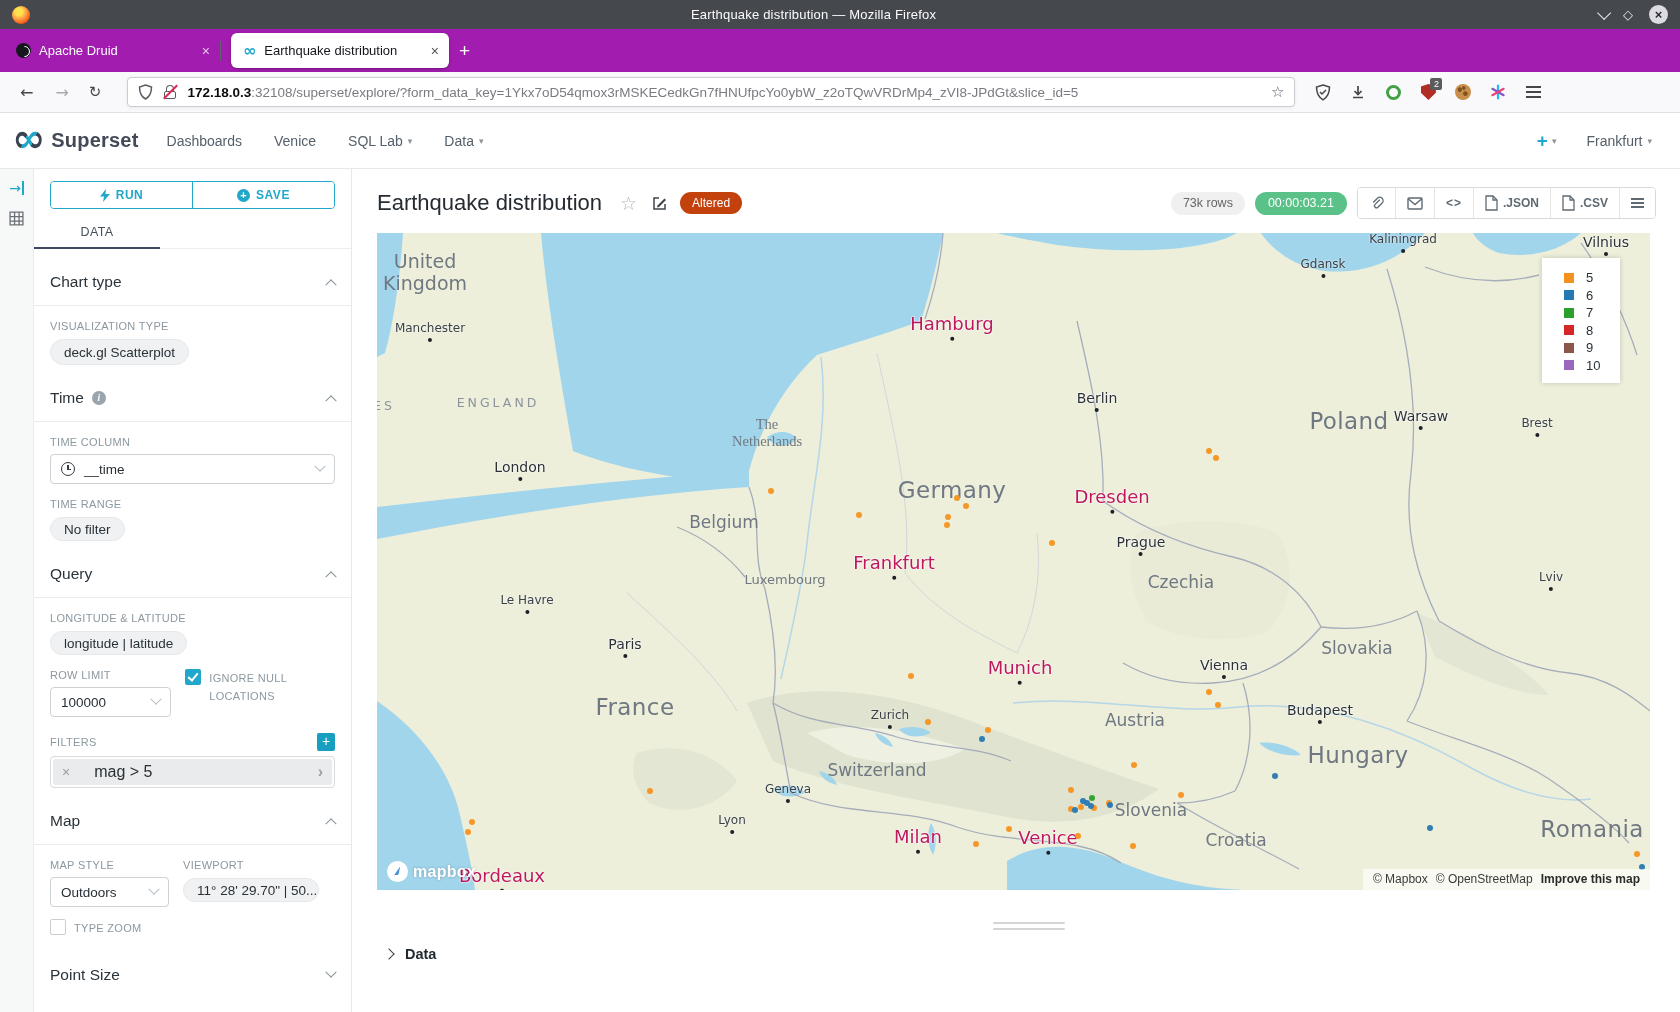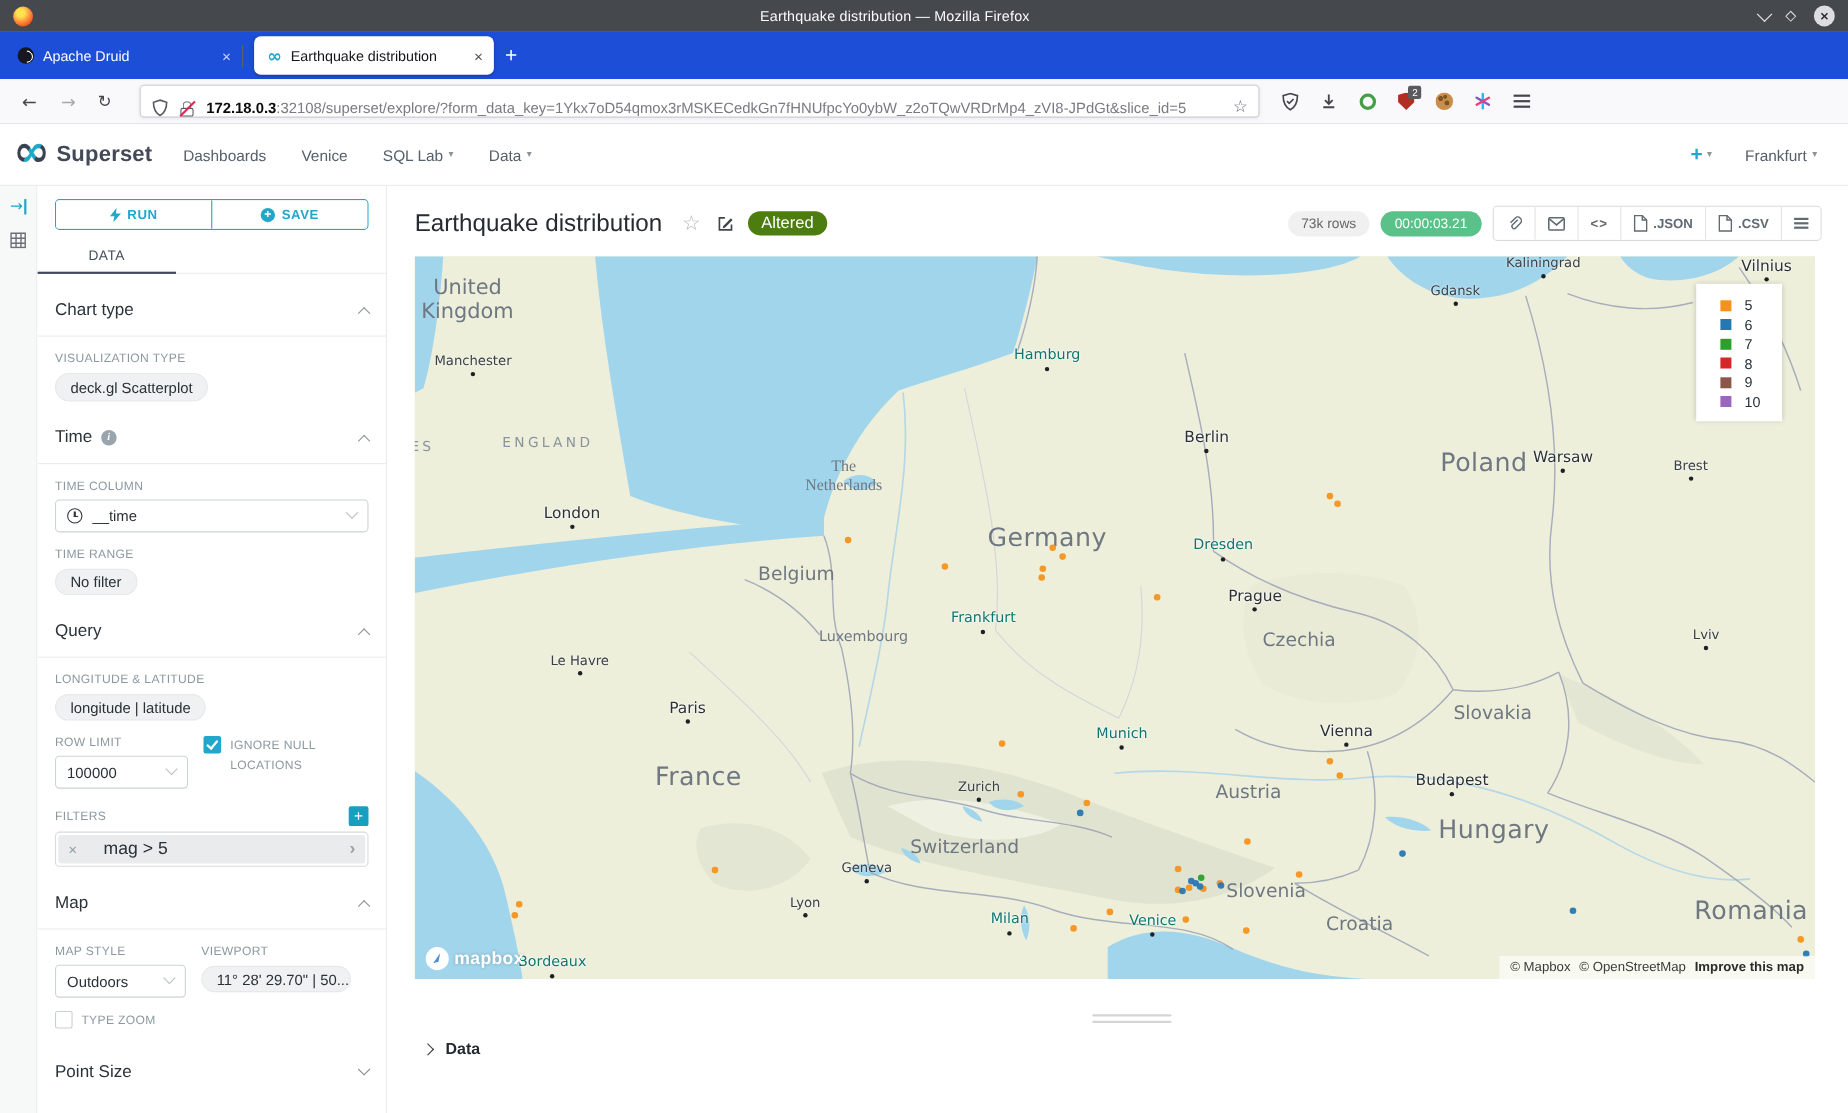--- a/index.html
+++ b/index.html
@@ -10,37 +10,37 @@
   
   .titlebar { height:29px; background:#45494e; display:flex; align-items:center; color:#fbfbfe; font-size:13px; padding:0 8px; }
   .fx-logo { width:18px; height:18px; border-radius:50%; margin-left:4px;
     background:radial-gradient(circle at 38% 32%, #ffe14d 0 22%, #ff9640 48%, #f4490b 80%); }
   .titlebar-text { flex:1; text-align:center; letter-spacing:.2px; }
   .win-controls { display:flex; align-items:center; gap:16px; margin-right:4px; }
   .wc { color:#e9e9ef; font-family:"DejaVu Sans", sans-serif; font-size:13px; }
   .wc-min { width:10px; height:10px; border-right:1.6px solid #e9e9ef; border-bottom:1.6px solid #e9e9ef; transform:rotate(45deg) translateY(-3px); }
   .wc-close { width:19px; height:19px; background:#dcdce2; border-radius:50%; color:#2b2b33; font-size:13px; display:flex; align-items:center; justify-content:center; font-weight:bold; }
 
-  .tabstrip { height:43px; background:#1d4ed8; display:flex; align-items:flex-end; }
+  .tabstrip { height:43px; background:#a21caf; display:flex; align-items:flex-end; }
   .tab { height:35px; margin-bottom:4px; display:flex; align-items:center; gap:8px; padding:0 10px 0 12px; border-radius:6px; font-size:13px; }
   .tab.inactive { width:216px; margin-left:4px; color:#fbfbfe; }
   .tab.active { width:218px; margin-left:10px; background:#fff; color:#15141a; box-shadow:0 1px 3px rgba(0,0,0,.3); }
   .tab-label { flex:1; white-space:nowrap; overflow:hidden; }
   .tab-close { font-size:14px; color:inherit; opacity:.75; }
   .tab-sep { width:1px; height:20px; background:#5f646a; margin-bottom:11px; }
   .favicon-druid { width:15px; height:15px; border-radius:50%; background:#17171f; position:relative; flex:none; }
   .favicon-druid::after { content:""; position:absolute; left:3px; top:3px; width:9px; height:9px; border-radius:50%; border:1.6px solid #fff; border-left-color:transparent; border-bottom-color:transparent; transform:rotate(45deg); }
   .favicon-superset { color:#20a7c9; font-weight:bold; font-size:16px; line-height:15px; font-family:"DejaVu Sans", sans-serif; flex:none; }
   .newtab-btn { color:#fbfbfe; font-size:19px; margin:0 0 10px 10px; }
 
   .urlbar { height:41px; background:#f9f9fb; border-bottom:1px solid #e0e0e2; display:flex; align-items:center; }
   .nav-arrow { font-family:"DejaVu Sans", sans-serif; font-size:16px; color:#45454c; margin-left:20px; }
   .nav-arrow.fwd { color:#a9a9b0; margin-left:22px; }
   .nav-arrow.reload { margin-left:20px; font-size:15px; }
-  .url-field { width:1018px; height:30px; margin-left:26px; background:#fff; border:1px solid #ccccd2; border-radius:4px; box-shadow:0 1px 4px rgba(0,0,0,.06); display:flex; align-items:flex-end; padding:0 10px; }
+  .url-field { width:1168px; height:30px; margin-left:26px; background:#fff; border:1px solid #ccccd2; border-radius:4px; box-shadow:0 1px 4px rgba(0,0,0,.06); display:flex; align-items:center; padding:0 10px; }
   .shield-ico svg, .tool-ico svg { display:block; }
   .lock-slash { position:relative; width:14px; height:14px; margin-left:10px; flex:none; }
   .lock-slash .shackle { position:absolute; left:3px; top:0; width:8px; height:7px; border:1.6px solid #5b5b66; border-bottom:none; border-radius:4px 4px 0 0; }
   .lock-slash .body { position:absolute; left:1px; top:6px; width:12px; height:8px; border:1.6px solid #5b5b66; border-radius:2px; }
   .lock-slash .slash { position:absolute; left:-2px; top:6px; width:19px; height:2px; background:#e22850; transform:rotate(-45deg); }
   .url-text { margin-left:10px; font-size:13.5px; color:#7a7a82; white-space:nowrap; overflow:hidden; flex:1; }
   .url-host { color:#0c0c0d; }
   .url-star { color:#5b5b66; font-family:"DejaVu Sans", sans-serif; font-size:15px; margin-left:8px; }
   .toolbar-icons { display:flex; align-items:center; gap:15px; margin-left:18px; }
   .ticon { position:relative; width:20px; height:20px; display:flex; align-items:center; justify-content:center; }
@@ -112,21 +112,21 @@
   .chip-x { color:#98a0a6; font-size:14px; }
   .chip-label { font-size:16px; color:#283137; margin-left:24px; flex:1; }
   .chip-arrow { color:#9aa2a8; font-size:16px; font-weight:bold; }
 
   
   .main { flex:1; position:relative; background:#fff; padding-left:25px; }
   .chart-header { display:flex; align-items:center; margin-top:18px; padding-right:24px; height:32px; }
   .chart-title { font-size:22px; color:#252b31; }
   .title-star { color:#b0b6ba; font-family:"DejaVu Sans", sans-serif; font-size:19px; margin-left:18px; }
   .title-edit { margin-left:14px; display:flex; }
-  .badge { margin-left:12px; height:22px; border-radius:11px; background:#4d7c0f; color:#fff; font-size:15px; line-height:22px; padding:0 12px; }
+  .badge { margin-left:12px; height:22px; border-radius:11px; background:#c2410c; color:#fff; font-size:12px; line-height:22px; padding:0 12px; }
   .hdr-right { margin-left:auto; display:flex; align-items:center; gap:10px; }
   .rows-pill { height:23px; border-radius:12px; background:#f0f0f0; color:#666; font-size:12.5px; line-height:23px; padding:0 12px; }
   .timer-pill { height:23px; border-radius:12px; background:#5ac189; color:#fff; font-size:12.5px; line-height:23px; padding:0 13px; }
   .btn-group { display:flex; border:1px solid #d9d9d9; border-radius:4px; height:32px; overflow:hidden; }
   .bg-seg { display:flex; align-items:center; justify-content:center; gap:5px; padding:0 11px; color:#5f6a72; font-size:12px; font-weight:bold; background:#fff; }
   .bg-seg + .bg-seg { border-left:1px solid #e4e4e4; }
   .code-glyph { font-size:12px; font-weight:bold; letter-spacing:1px; }
   .menu-bars { width:13px; height:2px; background:#5f6a72; box-shadow:0 4px 0 #5f6a72, 0 -4px 0 #5f6a72; }
 
   
@@ -134,21 +134,21 @@
   .map-bg { position:absolute; inset:0; }
   .map-labels, .map-points { position:absolute; inset:0; }
   .map-label { position:absolute; transform:translate(-50%,-50%); white-space:pre-line; text-align:center; font-family:"DejaVu Sans", sans-serif; line-height:1.15; }
   .country-lg { font-size:23px; color:#6f7882; letter-spacing:.4px; }
   .country-md { font-size:17px; color:#6f7882; }
   .country-two { font-size:19px; color:#6f7882; }
   .country-two-sm { font-size:14.5px; color:#6f7882;font-family:Liberation Serif, serif; }
   .country-sm { font-size:13px; color:#6f7882; }
   .region { font-size:12.5px; color:#8b949c; letter-spacing:3px; }
   .capital { font-size:14px; color:#2c3136; font-weight:500; text-shadow:0 0 2px #fff,0 0 2px #fff; }
-  .city { font-size:13px; color:#0f766e; text-shadow:0 0 2px #fff,0 0 2px #fff; }
+  .city { font-size:18px; color:#be185d; text-shadow:0 0 2px #fff,0 0 2px #fff; }
   .city-sm { font-size:12px; color:#3a4045; text-shadow:0 0 2px #fff; }
   .capital::after, .city::after, .city-sm::after { content:""; display:block; width:4px; height:4px; background:#1d2125; border-radius:50%; margin:2px auto 0; }
   .pt { position:absolute; width:6px; height:6px; border-radius:50%; transform:translate(-50%,-50%); opacity:.95; }
 
   .legend { position:absolute; left:1165px; top:25px; width:78px; background:#fff; box-shadow:0 0 5px rgba(0,0,0,.18); padding:11px 0 9px; }
   .legend-row { display:flex; align-items:center; gap:12px; padding:0 0 0 22px; height:17.5px; }
   .swatch { width:10px; height:10px; flex:none; }
   .legend-label { font-size:13px; color:#263238; }
 
   .mapbox-logo { position:absolute; left:10px; bottom:8px; display:flex; align-items:center; gap:5px; }

